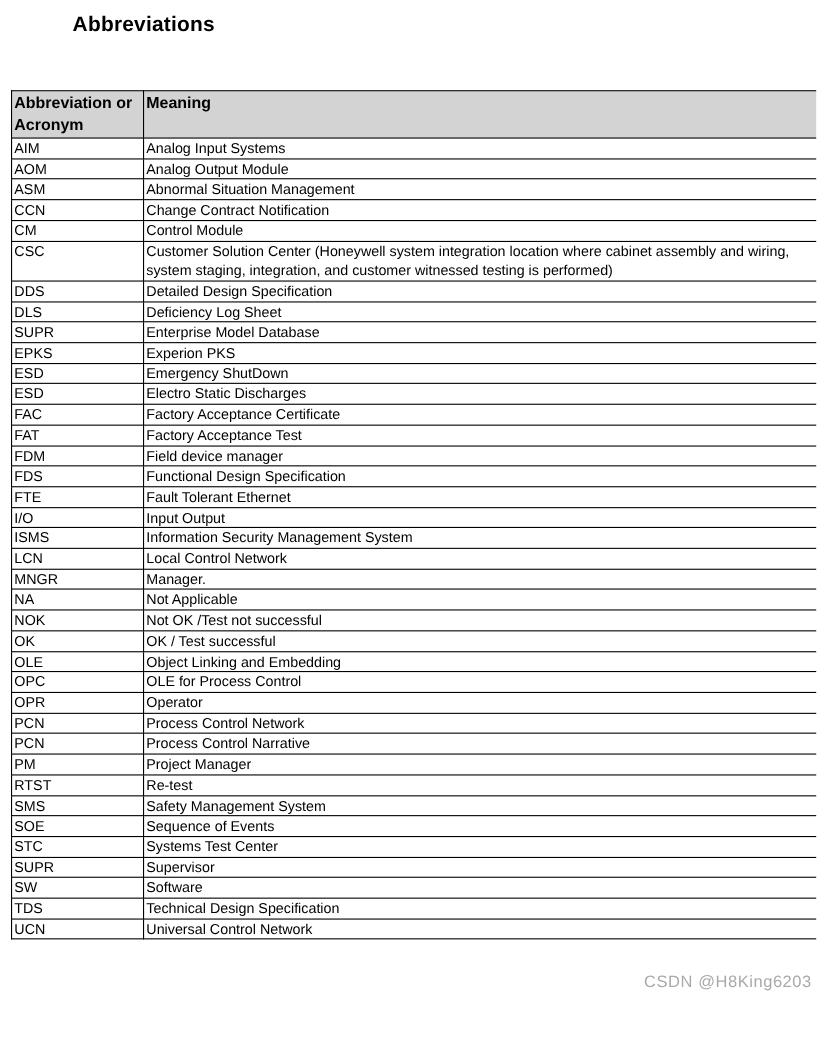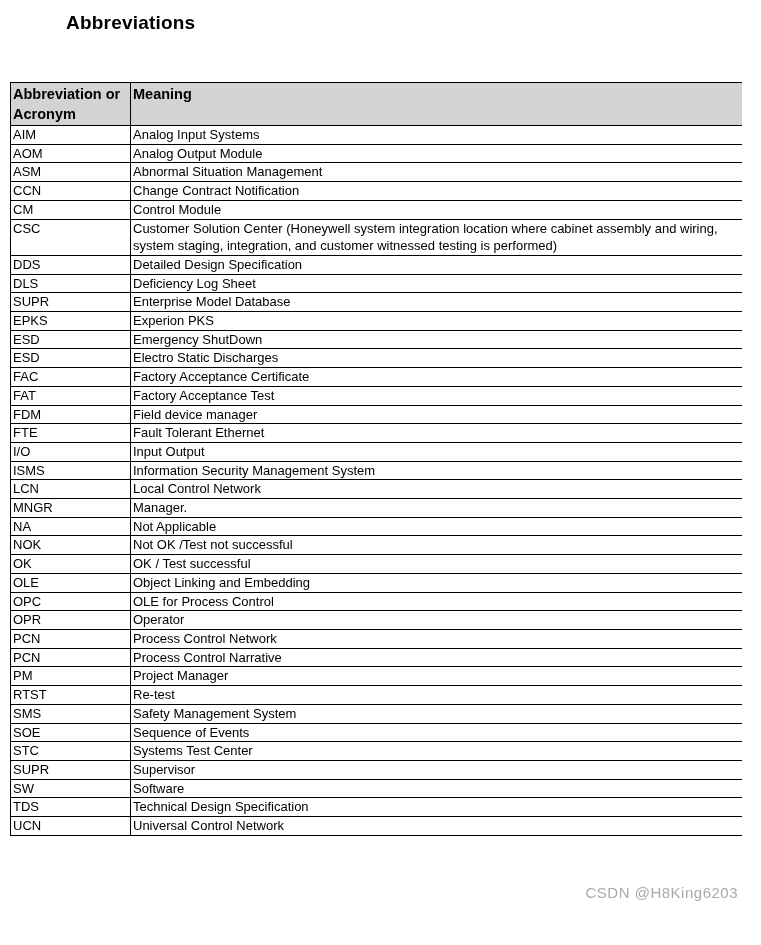--- a/index.html
+++ b/index.html
@@ -141,20 +141,24 @@
         </tr>
         <tr>
           <td>FAT</td>
           <td>Factory Acceptance Test</td>
         </tr>
         <tr>
           <td>FDM</td>
           <td>Field device manager</td>
         </tr>
         <tr>
+          <td>FDS</td>
+          <td>Functional Design Specification</td>
+        </tr>
+        <tr>
           <td>FTE</td>
           <td>Fault Tolerant Ethernet</td>
         </tr>
         <tr>
           <td>I/O</td>
           <td>Input Output</td>
         </tr>
         <tr>
           <td>ISMS</td>
           <td>Information Security Management System</td>

